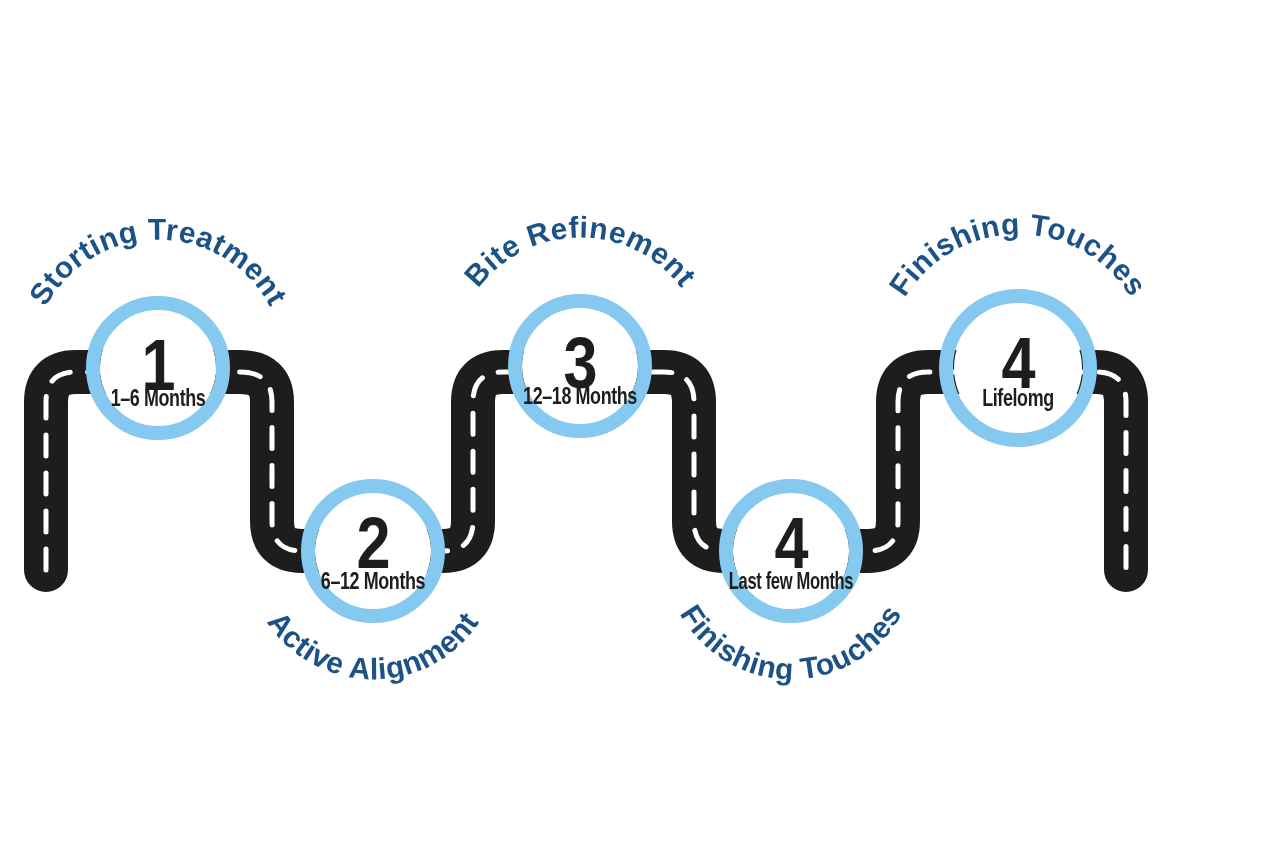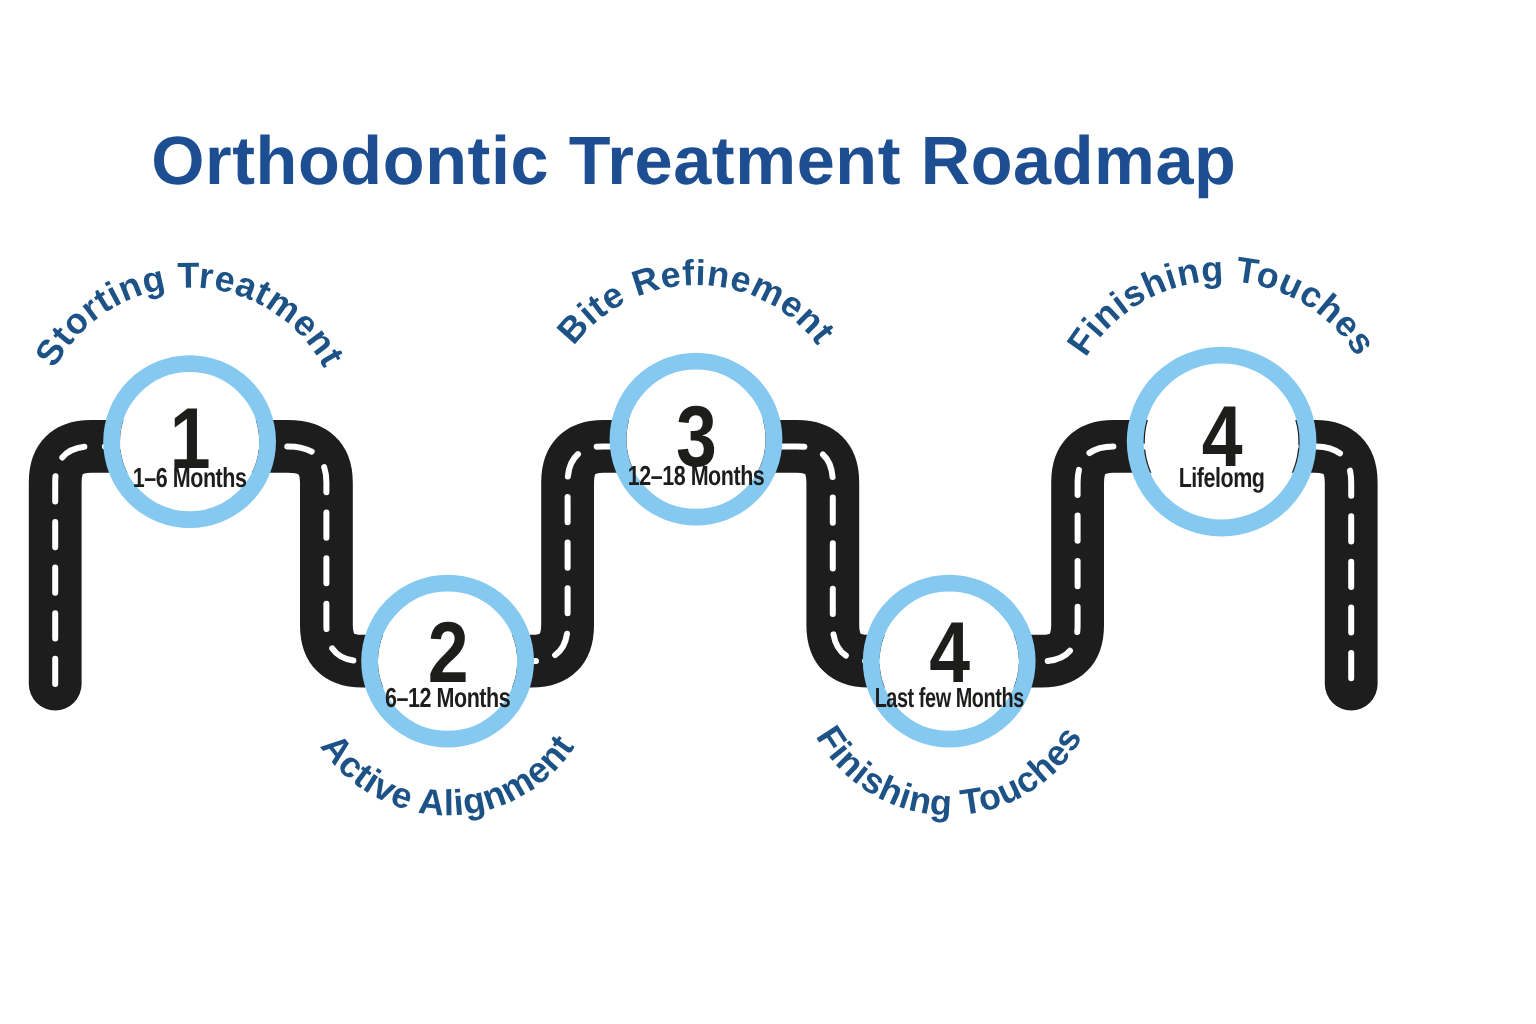--- a/index.html
+++ b/index.html
@@ -75,21 +75,20 @@
     font-weight:700;
     fill:var(--label-blue);
     letter-spacing:0.5px;
   }
 </style>
 </head>
 <body>
 
 <div class="stage">
 
-  <h1 class="page-title">Orthodontic Treatment Roadmap</h1>
 
   <svg class="roadmap" viewBox="0 0 1280 853" aria-hidden="false">
     <defs>
       <path id="roadPath" d="M 46 570 L 46 402 Q 46 372 76 372 L 240 372 Q 272 372 272 402 L 272 521 Q 272 551 302 551
            L 443 551 Q 473 551 473 521 L 473 402 Q 473 372 503 372 L 664 372 Q 694 372 694 402 L 694 521 Q 694 551 724 551
            L 868 551 Q 898 551 898 521 L 898 402 Q 898 372 928 372 L 1096 372 Q 1126 372 1126 402 L 1126 570" fill="none"></path>
       <path id="arc-above-1" d="M 35 335 A 127 127 0 0 1 281 335" fill="none"></path>
       <path id="arc-below-2" d="M 250 584 A 127 127 0 0 0 496 584" fill="none"></path>
       <path id="arc-above-3" d="M 457 333 A 127 127 0 0 1 703 333" fill="none"></path>
       <path id="arc-below-4" d="M 668 584 A 127 127 0 0 0 914 584" fill="none"></path>

